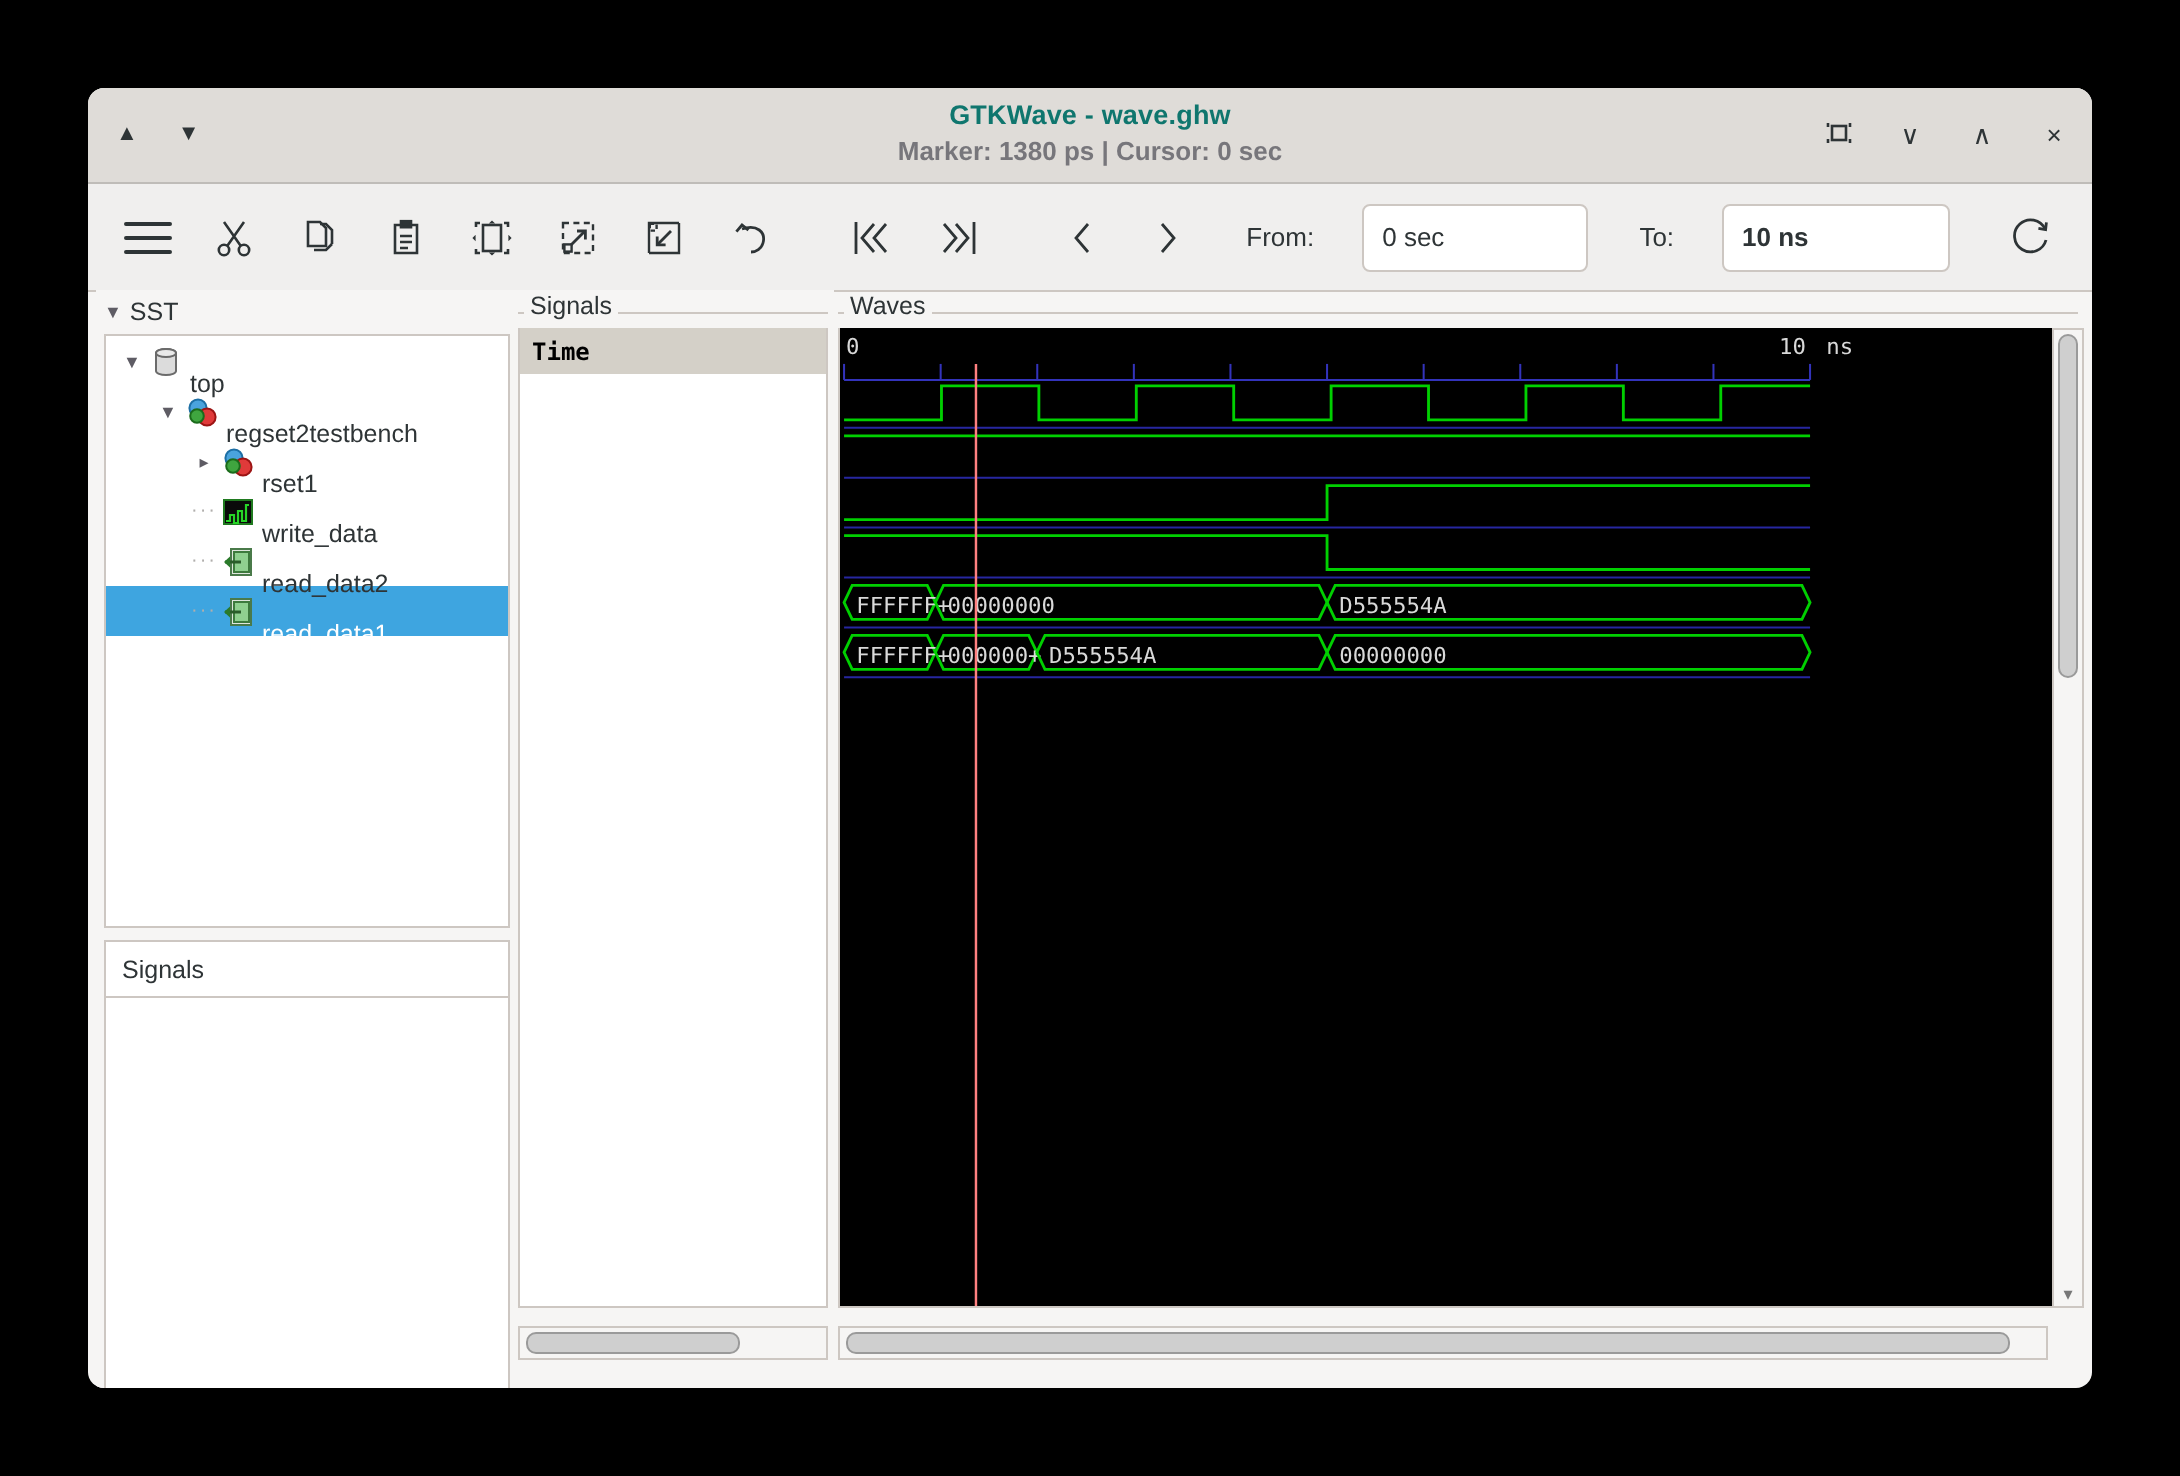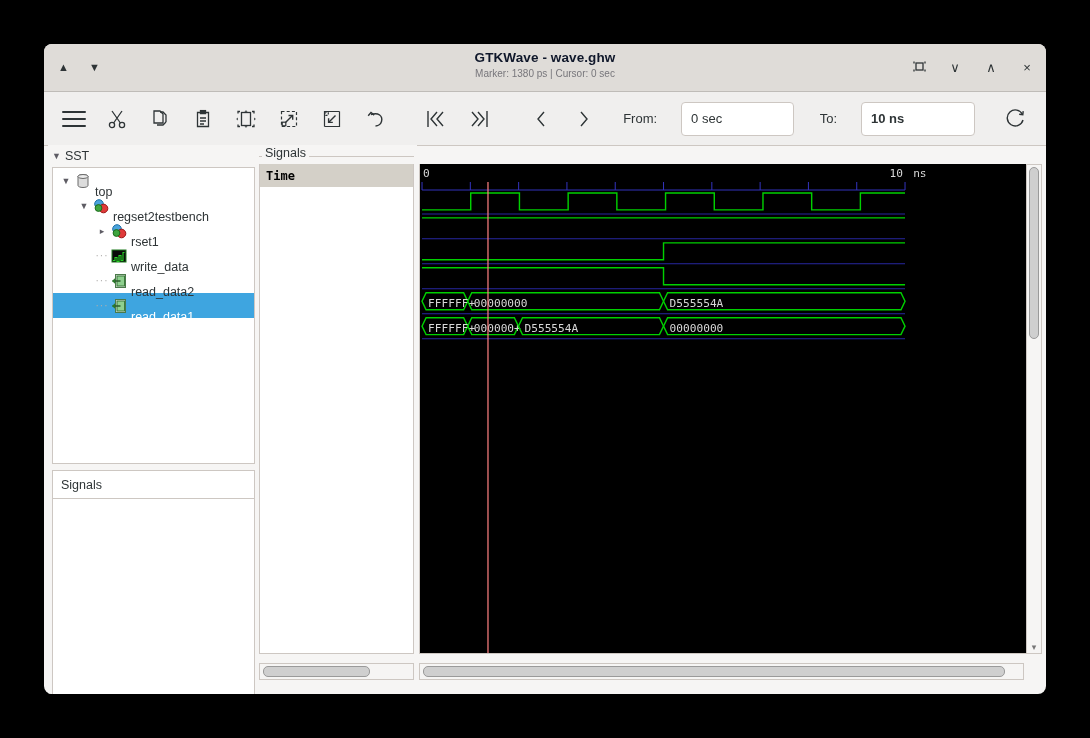--- a/index.html
+++ b/index.html
@@ -6,22 +6,22 @@
   body{width:1090px;height:738px;font-family:"Liberation Sans",sans-serif;overflow:hidden;}
 
   .window{position:absolute;left:44px;top:44px;width:1002px;height:650px;background:#f6f5f4;
           border-radius:8px;overflow:hidden;box-shadow:0 2px 12px rgba(0,0,0,.6);}
 
   
   .titlebar{height:47px;background:#dfdcd8;border-bottom:1px solid #bfbcb8;position:relative;}
   .tb-left{position:absolute;left:14px;top:0;height:47px;display:flex;align-items:center;gap:20px;}
   .tb-arrow{font-size:11px;color:#2e3436;line-height:1;}
   .tb-center{position:absolute;left:0;right:0;top:6px;text-align:center;pointer-events:none;}
-  .tb-title{font-size:13.5px;color:#0f172a;font-weight:bold;letter-spacing:.1px;text-align:center;}
-  .tb-sub{font-size:10px;color:#77767b;margin-top:3px;}
+  .tb-title{font-size:13.5px;color:#0f766e;font-weight:bold;letter-spacing:.1px;text-align:center;}
+  .tb-sub{font-size:13px;color:#77767b;margin-top:3px;font-weight:bold;}
   .tb-right{position:absolute;right:12px;top:0;height:47px;display:flex;align-items:center;gap:22px;}
   .tb-btn{font-size:13px;color:#2e3436;line-height:1;cursor:default;width:14px;text-align:center;}
 
   
   .toolbar{height:53px;background:#f0efee;border-bottom:1px solid #cdc7c2;display:flex;align-items:center;padding:0 16px;gap:16px;}
   .ticon{width:42px;height:36px;display:flex;align-items:center;justify-content:center;color:#2e3436;}
   .ticon svg{display:block;}
   .tsep{width:4px;}
   .fromlabel{font-size:13px;color:#2e3436;margin:0 8px 0 10px;}
   .tinput{height:34px;border:1px solid #cdc7c2;background:#fff;border-radius:4px;
@@ -303,20 +303,24 @@
       </div>
       <div class="namebox">
         <div class="nrow time">Time</div>
       </div>
       <div class="hscroll" style="left:2px;right:3px;bottom:14px;">
         <div class="hthumb" style="width:105px;margin-left:3px;"></div>
       </div>
     </div>
 
     <div class="wavepane">
+      <div class="pane-cap">
+        <span class="cap-txt">Waves</span>
+        <span class="cap-line"></span>
+      </div>
       <div class="wavebox">
         <svg id="wavesvg" width="100%" height="100%" viewBox="0 0 612 490" preserveAspectRatio="none">
             <rect x="0" y="0" width="612" height="490" fill="#000000"></rect>
             <text x="3" y="13" fill="#d8d8d8" font-family="DejaVu Sans Mono,monospace" font-size="11" text-anchor="start">0</text>
             <text x="476" y="13" fill="#d8d8d8" font-family="DejaVu Sans Mono,monospace" font-size="11" text-anchor="end">10</text>
             <text x="486" y="13" fill="#d8d8d8" font-family="DejaVu Sans Mono,monospace" font-size="11">ns</text>
             <line x1="2" y1="18" x2="2" y2="26" stroke="#3333bb" stroke-width="1"></line>
             <line x1="49.6" y1="18" x2="49.6" y2="26" stroke="#3333bb" stroke-width="1"></line>
             <line x1="97.2" y1="18" x2="97.2" y2="26" stroke="#3333bb" stroke-width="1"></line>
             <line x1="144.8" y1="18" x2="144.8" y2="26" stroke="#3333bb" stroke-width="1"></line>

